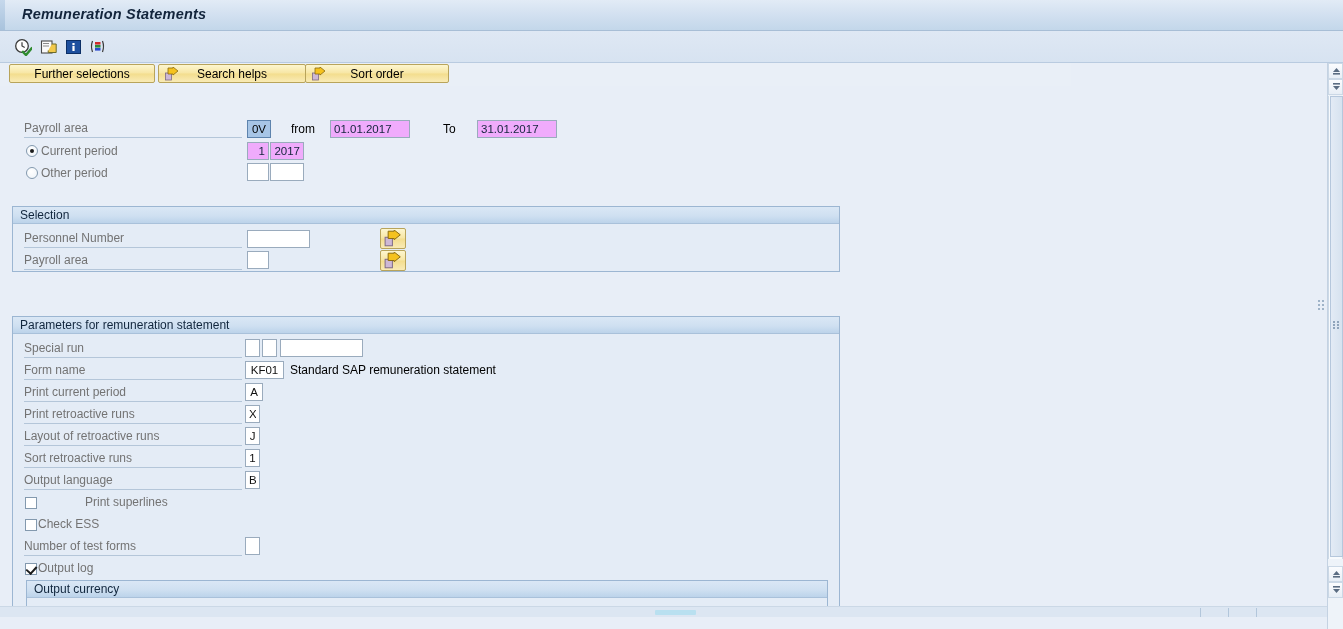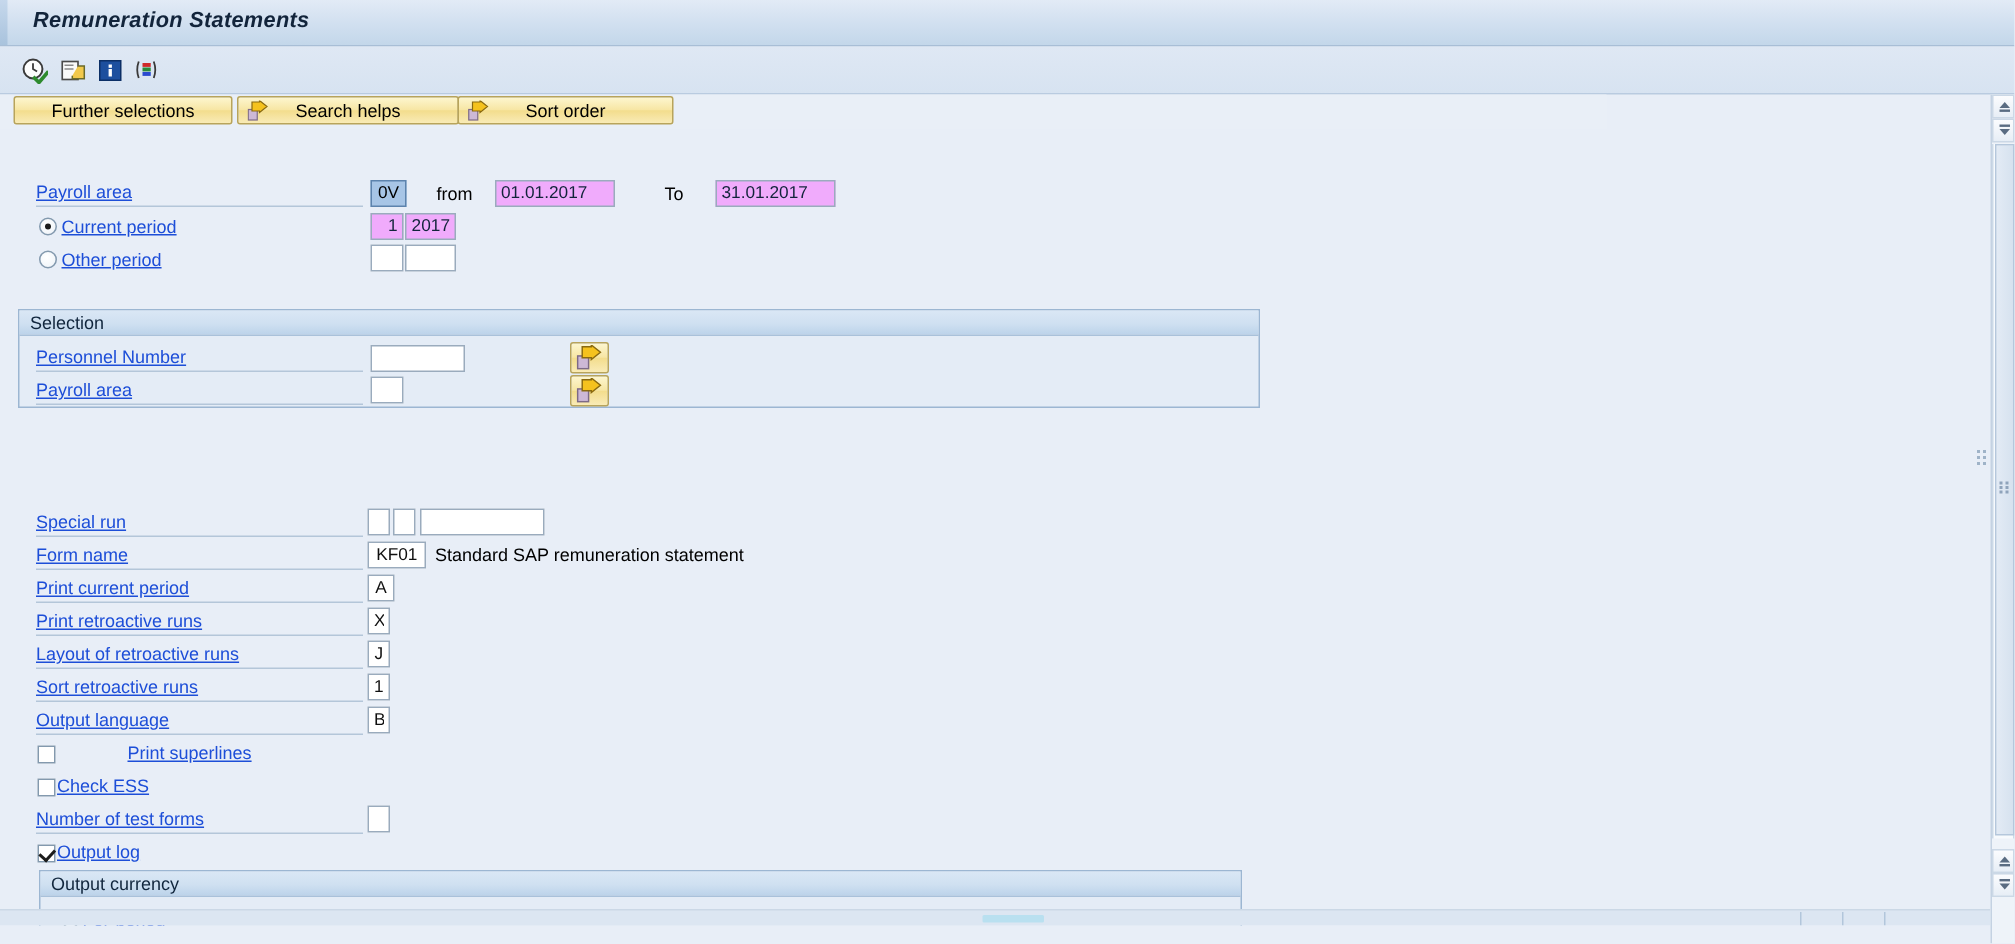--- a/index.html
+++ b/index.html
@@ -116,23 +116,22 @@
     color: #11263d;
     background: linear-gradient(to bottom,#dae7f5 0%, #cfe0f1 55%, #bcd3ea 100%);
     border-bottom: 1px solid #a9c1da;
     box-sizing: border-box;
     white-space: nowrap;
   }
 
   .row-label {
     position: absolute;
     font-size: 12px;
-    color: #1d4ed8;
+    color: #737373;
     white-space: nowrap;
-    text-decoration: underline;
   }
   .underline {
     position: absolute;
     height: 1px;
     background: #b4c6d9;
   }
 
   
   .inp {
     position: absolute;
@@ -393,20 +392,23 @@
   <div class="row-label" style="left:24px; top:167px;">Payroll area</div>
   <div class="underline" style="left:24px; top:183px; width:218px;"></div>
   <input class="inp" style="left: 247px; top: 165px; width: 22px;" value="">
   <div class="f4btn" style="left:380px; top:164px;">
     <svg width="22" height="17" viewBox="0 0 14 14" style="position:absolute;left:1px;top:1px;">
       <rect x="0.5" y="6" width="6" height="7" fill="#cdb8d6" stroke="#7d6a86" stroke-width="0.8"></rect>
       <path d="M3 1 h5 V0 l5 4 -5 4 V7 H3 Z" fill="#f5c21e" stroke="#8a6a10" stroke-width="0.8"></path>
     </svg>
   </div>
 
+  <div class="group" style="left:12px; top:230px; width:828px; height:301px;">
+    <div class="ghead">Parameters for remuneration statement</div>
+  </div>
 
   <div class="row-label" style="left:24px; top:255px;">Special run</div>
   <div class="underline" style="left:24px; top:271px; width:218px;"></div>
   <input class="inp center" style="left: 245px; top: 253px; width: 15px;" value="">
   <input class="inp center" style="left: 262px; top: 253px; width: 15px;" value="">
   <input class="inp" style="left: 280px; top: 253px; width: 83px;" value="">
 
   <div class="row-label" style="left:24px; top:277px;">Form name</div>
   <div class="underline" style="left:24px; top:293px; width:218px;"></div>
   <input class="inp center" style="left: 245px; top: 275px; width: 39px;" value="KF01">

